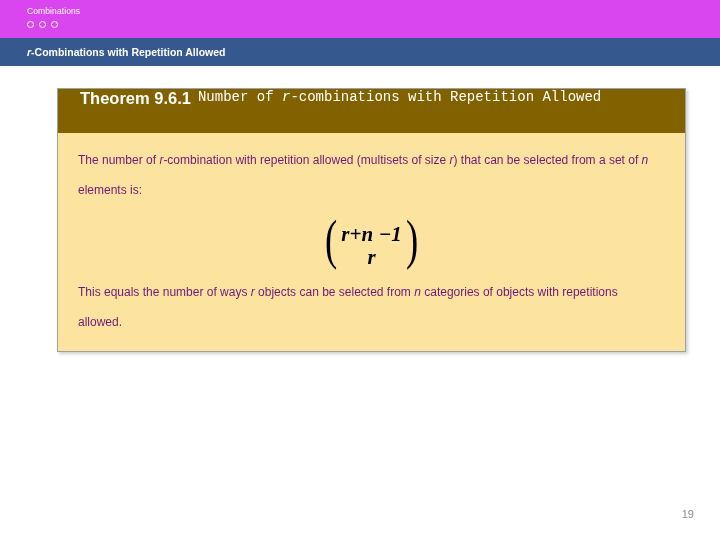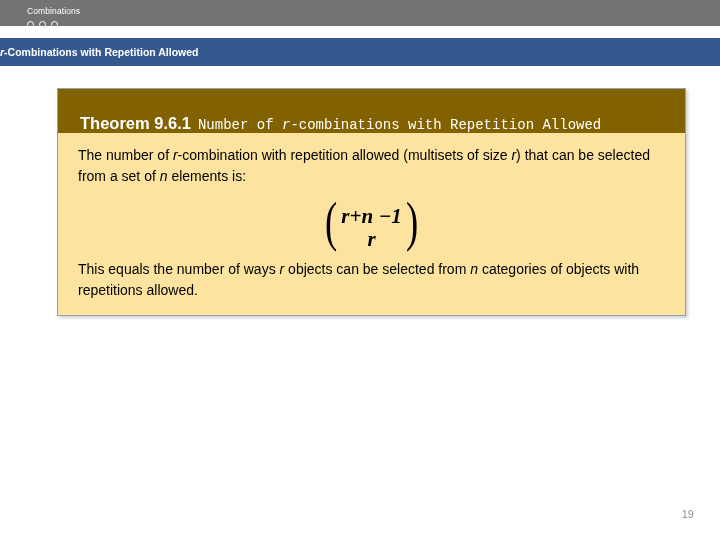--- a/index.html
+++ b/index.html
@@ -13,22 +13,22 @@
     font-family: "Liberation Sans", sans-serif;
     overflow: hidden;
     position: relative;
   }
 
   
   .topnav {
     position: absolute;
     left: 0; top: 0;
     width: 720px;
-    height: 26px;
-    background: #737373;
+    height: 38px;
+    background: #d946ef;
   }
   .nav-group {
     position: absolute;
     top: 0;
     height: 38px;
   }
   .nav-group.g1 { left: 27px; }
   .nav-group.g2 { left: 190px; }
   .nav-group.g3 { left: 367px; }
 
@@ -67,40 +67,41 @@
     left: 0; top: 38px;
     width: 720px;
     height: 28px;
     background: #35598f;
   }
   .bluebar-title {
     color: #ffffff;
     font-size: 10.5px;
     font-weight: bold;
     line-height: 28px;
+    padding-left: 27px;
     white-space: nowrap;
   }
   .bluebar-title .ital { font-style: italic; }
 
   
   .theorem-box {
     position: absolute;
     left: 57px;
     top: 88px;
     width: 629px;
     border: 1px solid #9aa2a8;
     box-sizing: border-box;
     box-shadow: 2px 2px 3px rgba(120,120,120,0.35);
     background: #fce3a0;
   }
   .theorem-header {
     background: #826200;
     height: 44px;
     display: flex;
-    align-items: flex-end;
+    align-items: flex-start;
     padding-left: 22px;
     box-sizing: border-box;
   }
   .theorem-header .t-title {
     color: #ffffff;
     font-size: 16.5px;
     font-weight: bold;
     white-space: nowrap;
   }
   .theorem-header .t-sub {
@@ -112,23 +113,23 @@
     font-family: Liberation Mono, monospace;
   }
   .theorem-header .t-sub .ital { font-style: italic; }
 
   .theorem-body {
     background: #fce3a0;
     padding: 12px 20px 14px 20px;
     box-sizing: border-box;
   }
   .para {
-    color: #000000;
-    font-size: 14px;
-    line-height: 21px;
+    color: #701a75;
+    font-size: 12px;
+    line-height: 30px;
     max-width: 575px;
   }
   .para .ital { font-style: italic; }
 
   
   .formula-wrap {
     display: flex;
     justify-content: center;
     margin: 6px 0 8px 0;
   }

